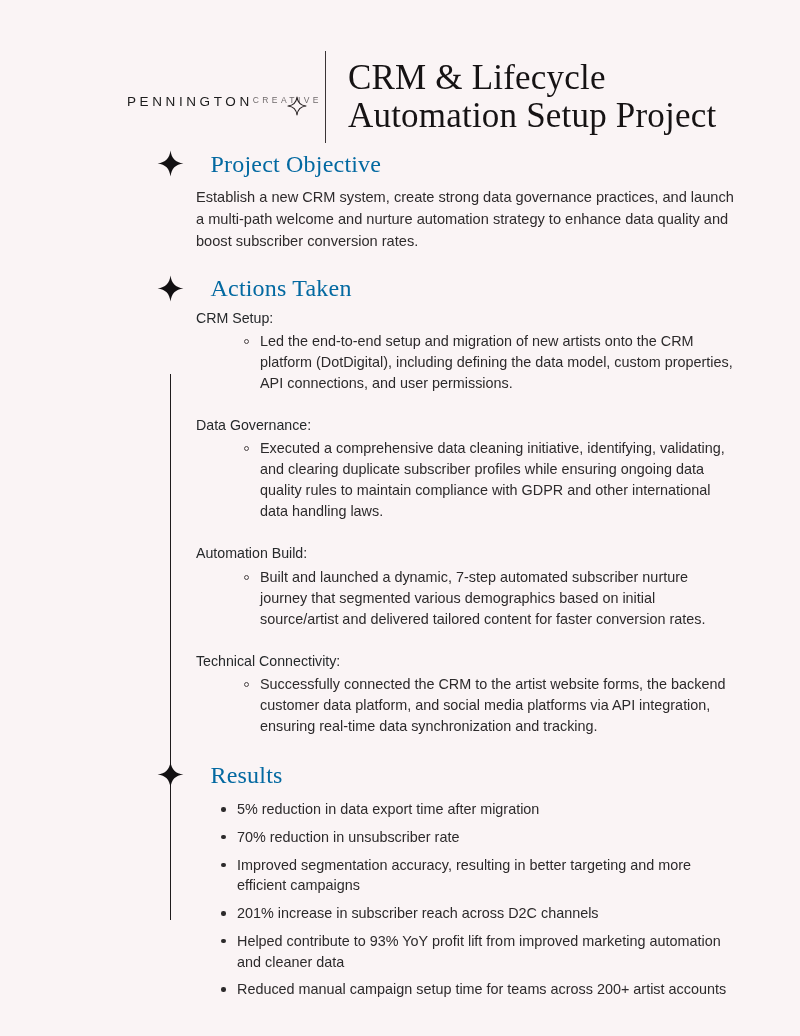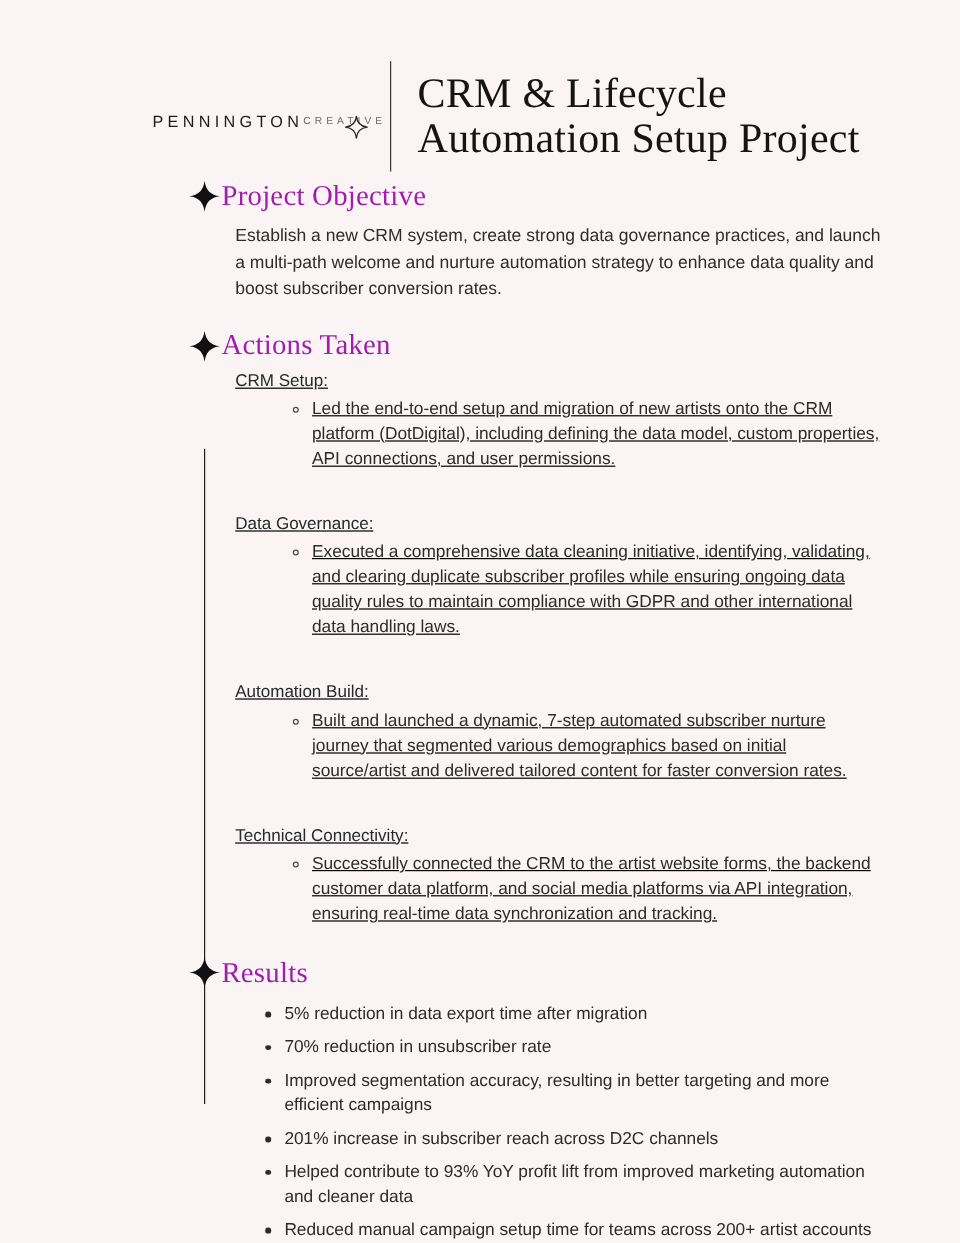--- a/index.html
+++ b/index.html
@@ -111,42 +111,42 @@
   .star {
     flex: 0 0 auto;
     width: 27px;
     height: 27px;
     display: block;
     margin-left: -0.5px;
   }
   .sec-title {
     font-family: "Liberation Serif", serif;
     font-size: 24px;
-    color: #a21caf;
+    color: #0369a1;
     font-weight: 400;
-    margin-left: 1px;
+    margin-left: 27px;
     letter-spacing: 0.2px;
     line-height: 1;
   }
   .sec-body {
     margin-left: 196px;
     padding-right: 66px;
   }
 
   
   .objective-text {
     font-size: 14.6px;
     line-height: 1.52;
     color: #2e2b2c;
     margin-top: 9px;
   }
 
   
   .action-group { margin-top: 0; }
-  .action-group + .action-group { margin-top: 33px; }
+  .action-group + .action-group { margin-top: 21px; }
   .group-label {
     font-size: 14.2px;
     color: #26292b;
     line-height: 1.5;
     margin: 0 0 2px 0;
   }
   .sub-list {
     list-style: none;
     margin: 0;
     padding: 0 0 0 48px;
@@ -191,21 +191,21 @@
     top: 8px;
     width: 4.5px;
     height: 4.5px;
     background: #2c2a2b;
     border-radius: 50%;
   }
 
   .sec-objective { margin-top: 0; }
   .sec-actions { margin-top: 22px; }
   .sec-results { margin-top: 24px; }
-  .actions-body { margin-top: 6px; text-decoration: underline; }
+  .actions-body { margin-top: 6px; }
   .results-body { margin-top: 11px; }
 </style>
 </head>
 <body>
 
 <div class="page">
 
   <div class="header">
 
     <div class="brand">

